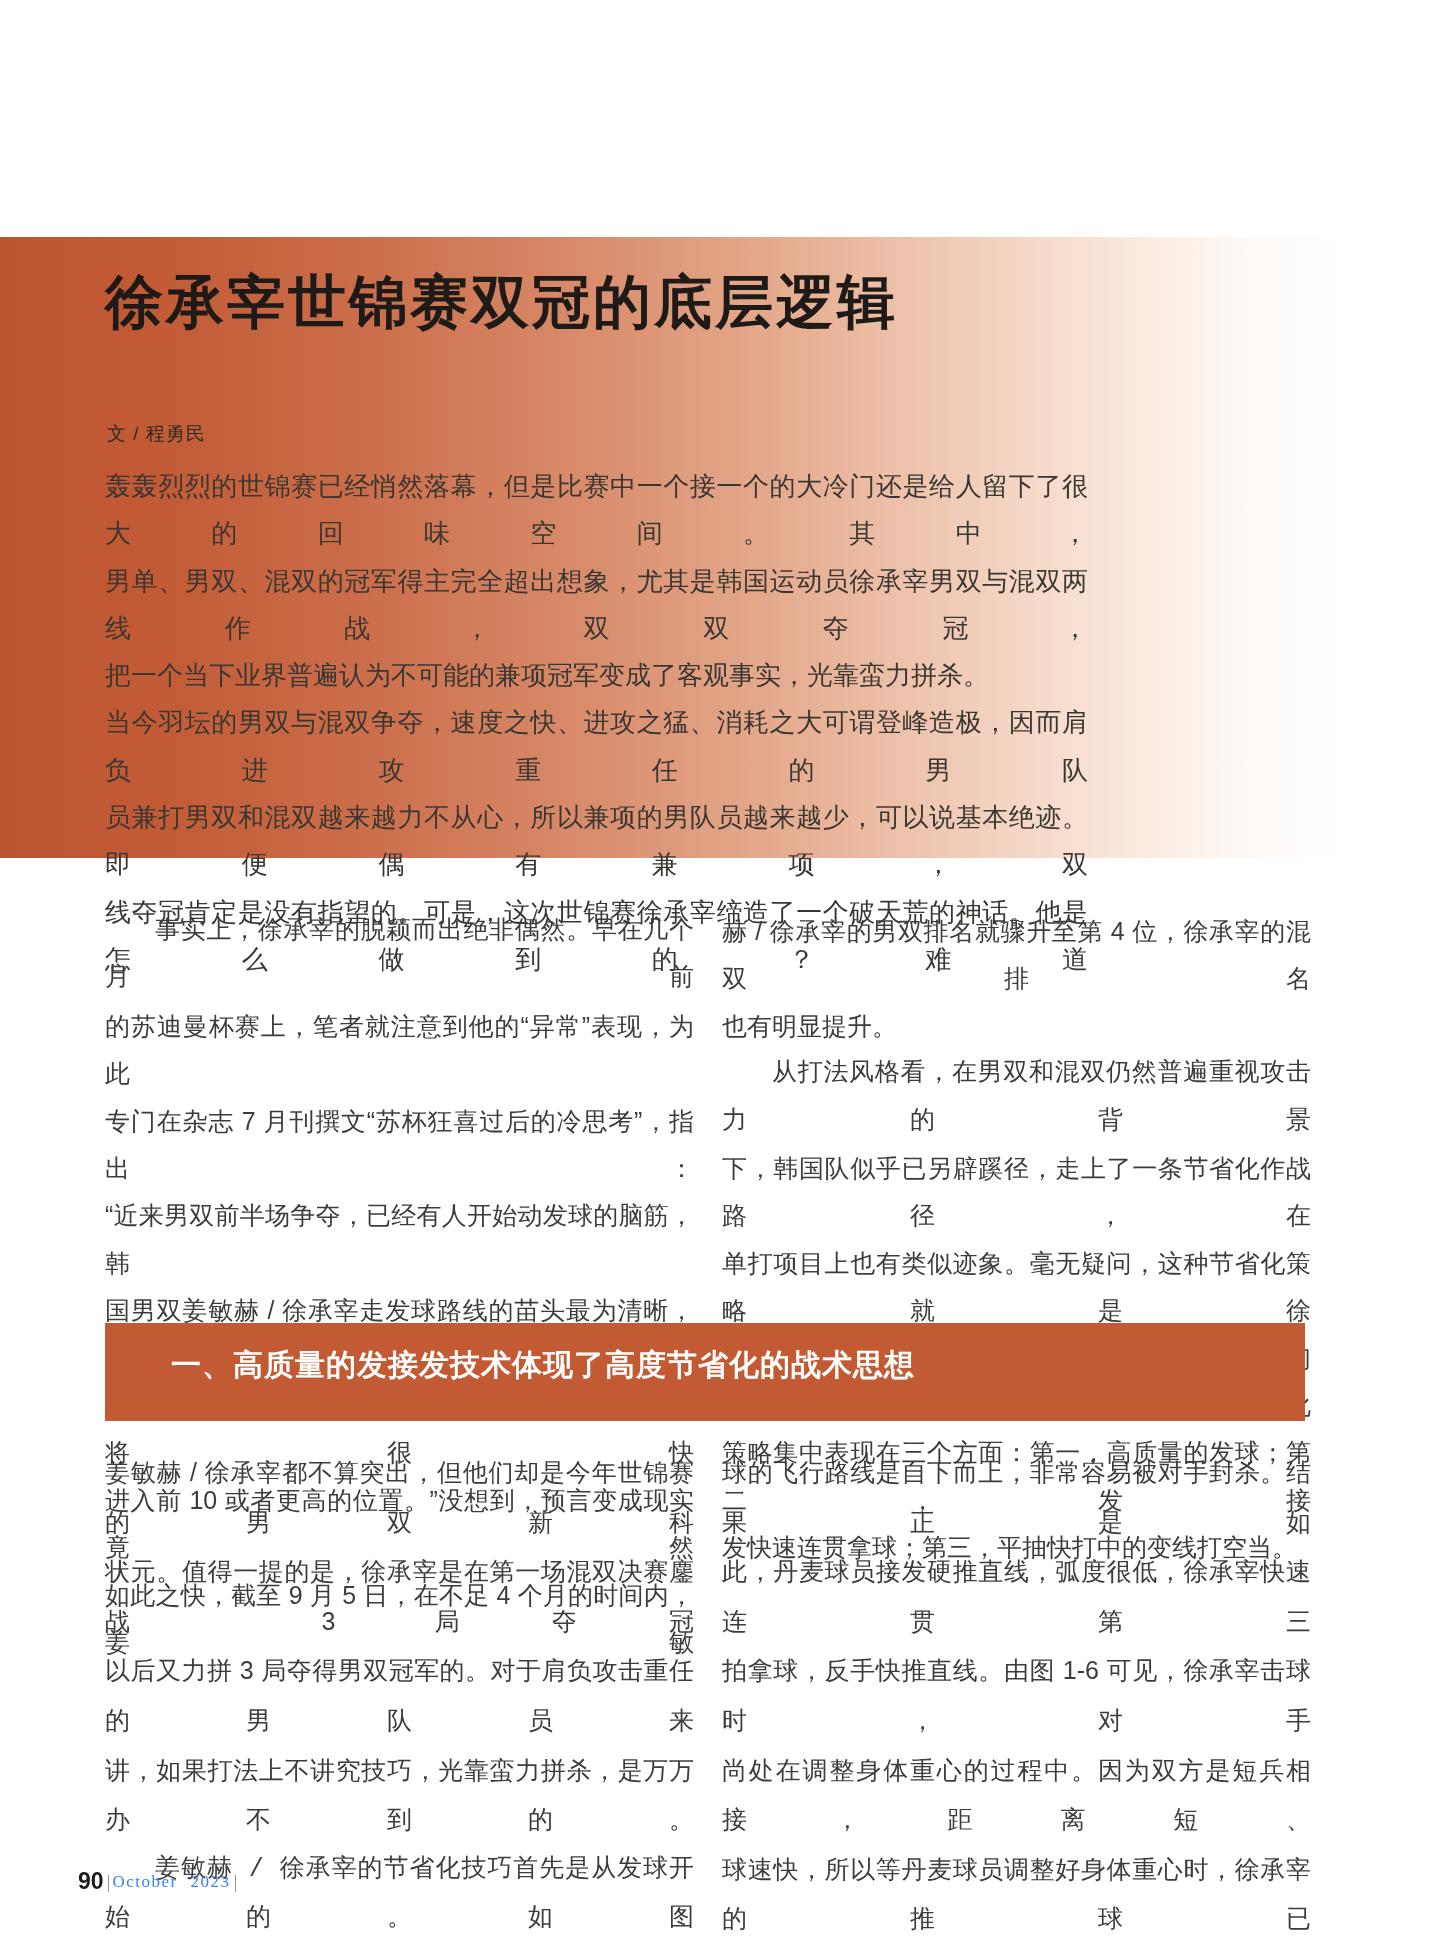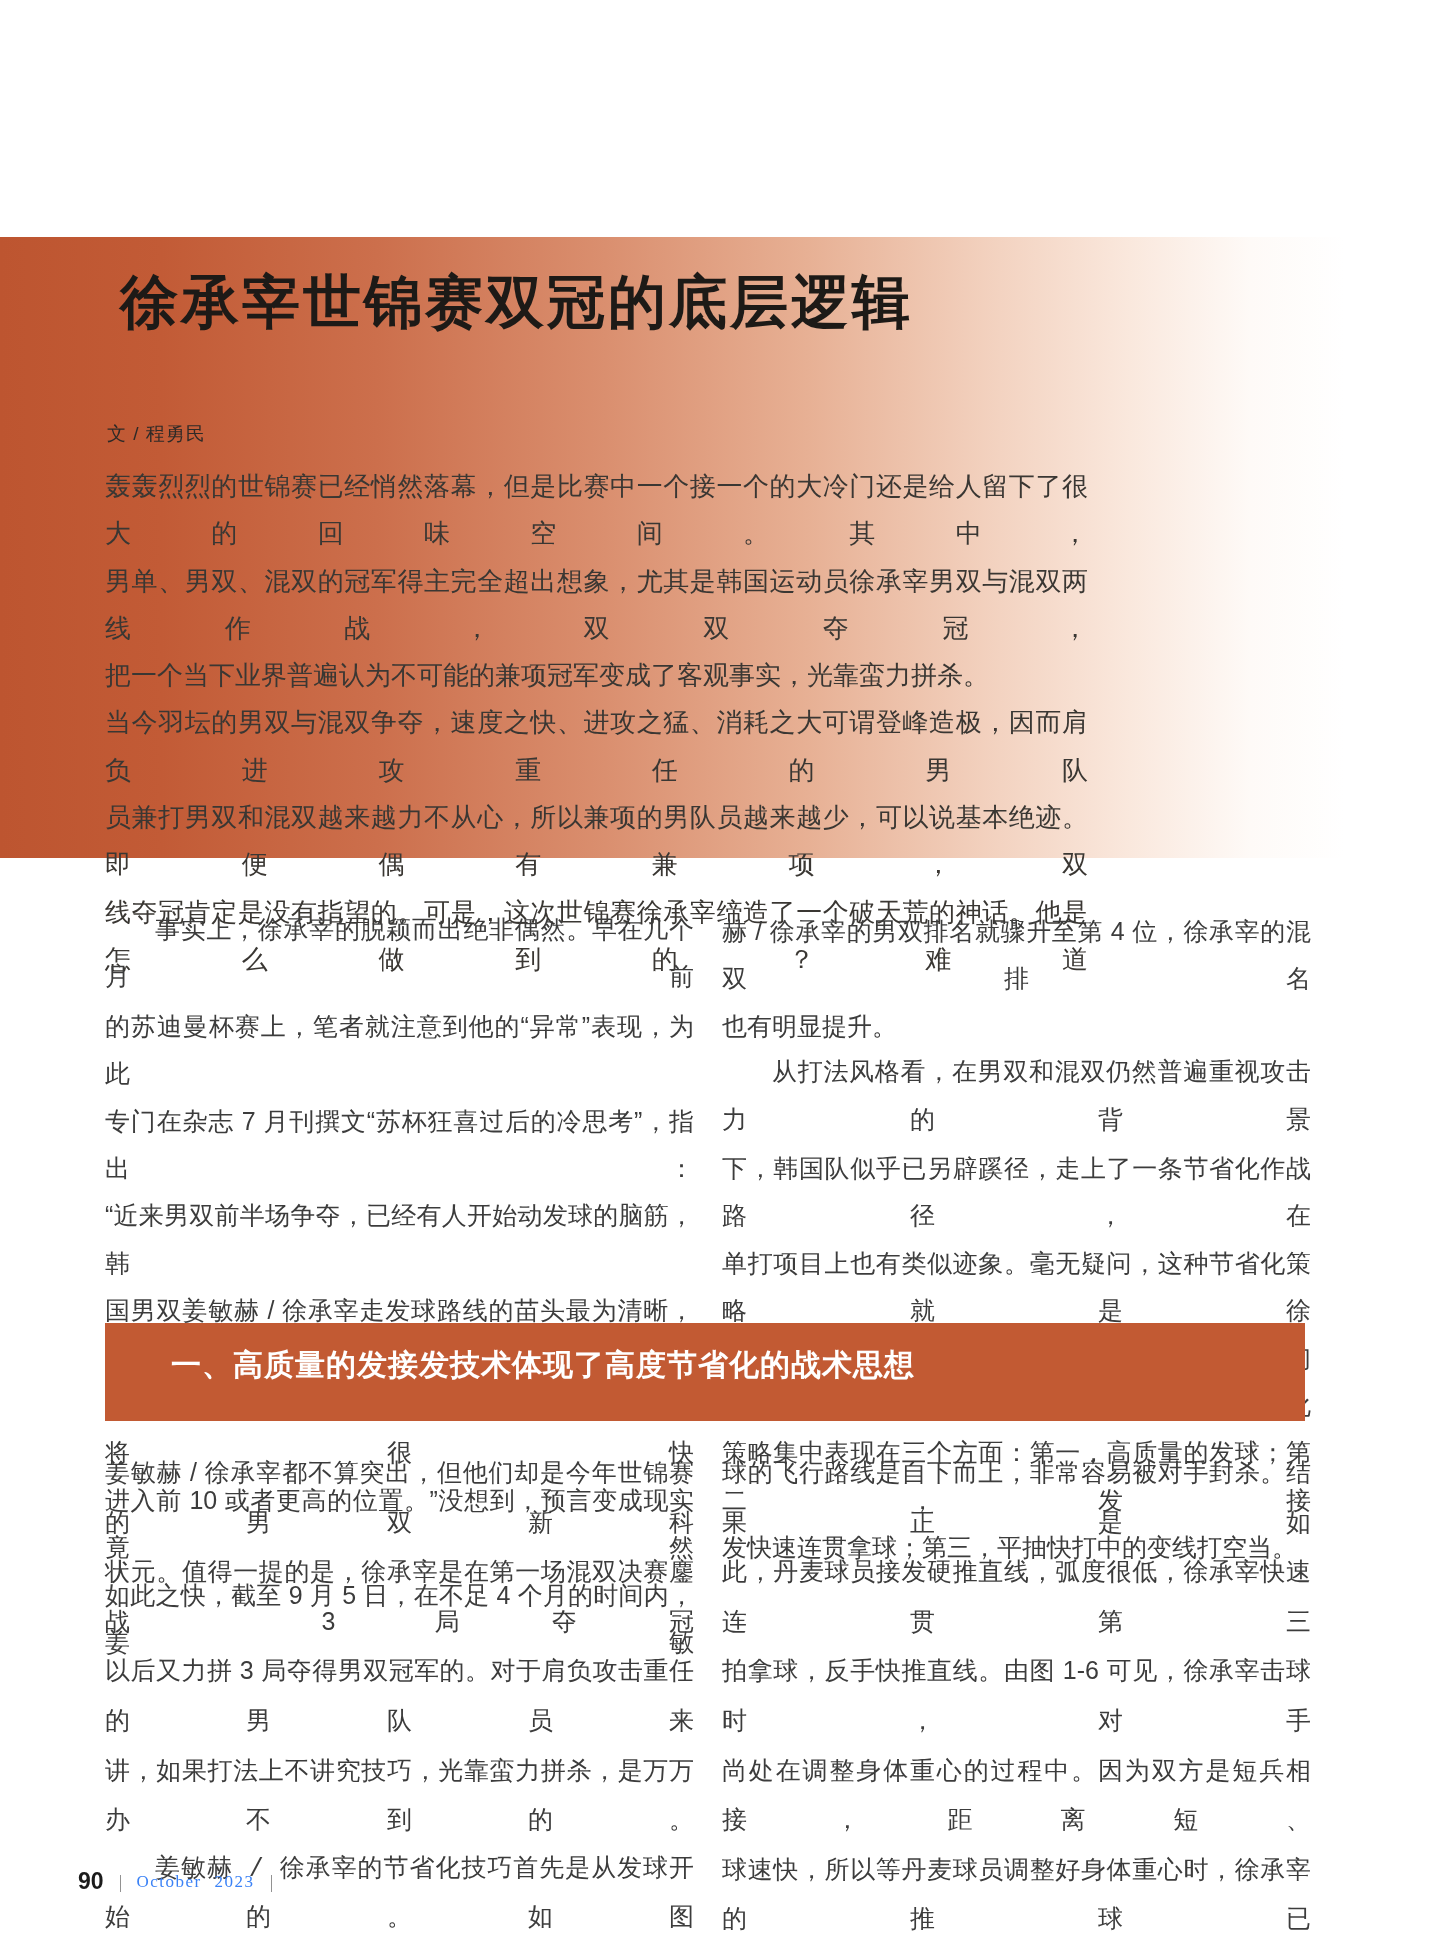--- a/index.html
+++ b/index.html
@@ -13,21 +13,21 @@
 
   
   .hero {
     position:absolute; top:237px; left:0;
     width:1345px; height:621px;
     background:linear-gradient(90deg,
       #bd5530 0%, #c25b36 12%, #cc6f4c 28%, #da8f6f 45%,
       #e7b094 60%, #f2d0bd 73%, #fae8dd 84%, #fefaf7 93%, #ffffff 100%);
   }
   .hero-title {
-    position:absolute; left:120px; top:32px;
+    position:absolute; left:105px; top:32px;
     margin:0;
     font-size:58px; line-height:1.15;
     font-weight:900; letter-spacing:3px;
     color:#1d1a17;
   }
   .byline {
     position:absolute; left:107px; top:184px;
     font-size:19px; color:#2e2a27; letter-spacing:1px;
   }
   .intro {
@@ -66,21 +66,21 @@
   .section-bar .label {
     display:block; margin-left:66px;
     line-height:83px;
     font-size:30px; font-weight:bold; letter-spacing:1px;
     color:#ffffff;
   }
 
   
   .footer {
     position:absolute; left:78px; top:1868px;
-    display:flex; align-items:center; gap:14px;
+    display:flex; align-items:center; gap:2px;
   }
   .pageno { font-size:23px; font-weight:bold; color:#1c1c1c; }
   .sep { color:#8a8a8a; font-size:19px; font-weight:300; transform:scaleX(.6); }
   .issue { font-size:17px; color:#3b82f6; letter-spacing:1.5px; word-spacing:7px;font-family:Liberation Serif, serif; }
 </style>
 </head>
 <body>
 
 <div class="hero">
   <h1 class="hero-title">徐承宰世锦赛双冠的底层逻辑</h1>

